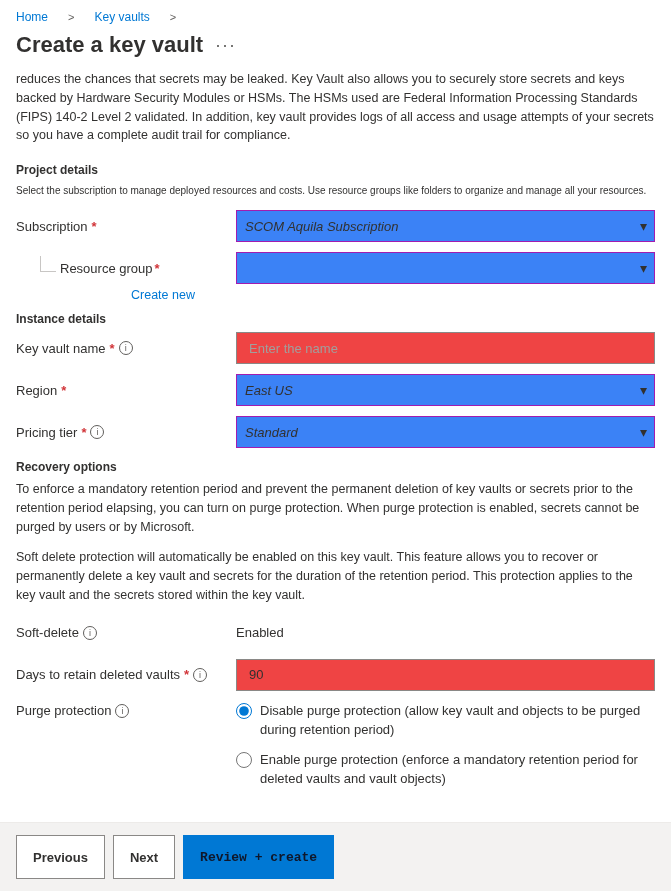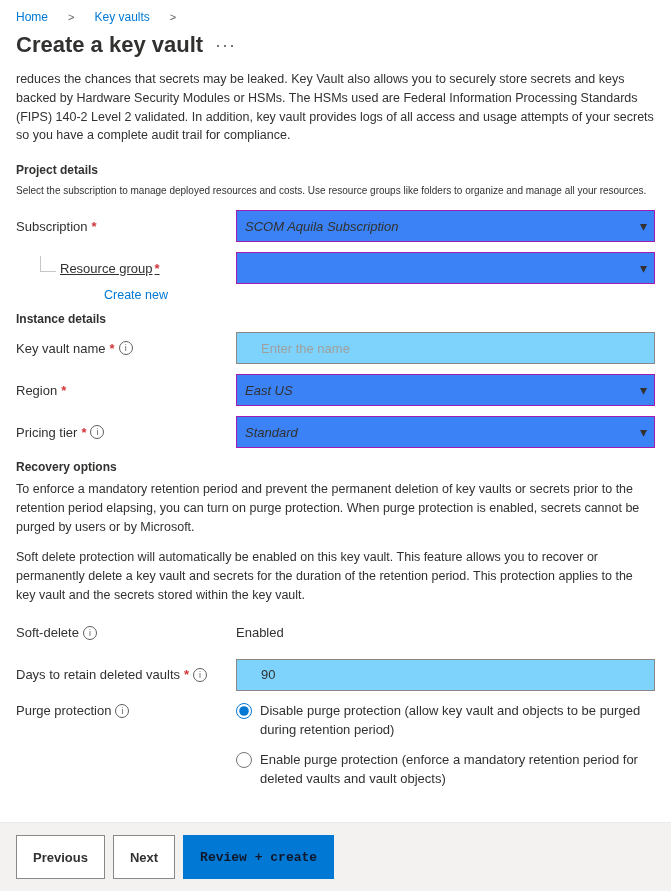--- a/index.html
+++ b/index.html
@@ -126,33 +126,33 @@
       top: 50%;
       transform: translateY(-50%);
       pointer-events: none;
       color: #323130;
       font-size: 14px;
     }
     .input-box {
       width: 100%;
       height: 32px;
       border: 1px solid #8a8886;
-      background: #7dd3fc;
-      padding: 0 24px;
+      background: #ef4444;
+      padding: 0 12px;
       font-size: 13px;
       color: #323130;
       outline: none;
     }
     .input-box::placeholder { color: #a19f9d; }
     .create-new-link {
       color: #0078d4;
       font-size: 12.5px;
       cursor: pointer;
       text-decoration: none;
-      margin-left: 88px;
+      margin-left: 115px;
       display: block;
       margin-top: 2px;
       margin-bottom: 10px;
     }
     .soft-delete-value {
       font-size: 13px;
       color: #323130;
     }
     .radio-group {
       display: flex;
@@ -227,21 +227,20 @@
     .rg-form-row {
       display: flex;
       align-items: center;
       margin-bottom: 4px;
     }
     .rg-label-area {
       width: 220px;
       display: flex;
       align-items: center;
       padding-left: 24px;
-      text-decoration: underline;
     }
     .rg-line-indicator {
       width: 16px;
       margin-right: 4px;
       border-bottom: 1px solid #c8c6c4;
       border-left: 1px solid #c8c6c4;
       height: 16px;
       margin-top: -8px;
     }
   </style>

